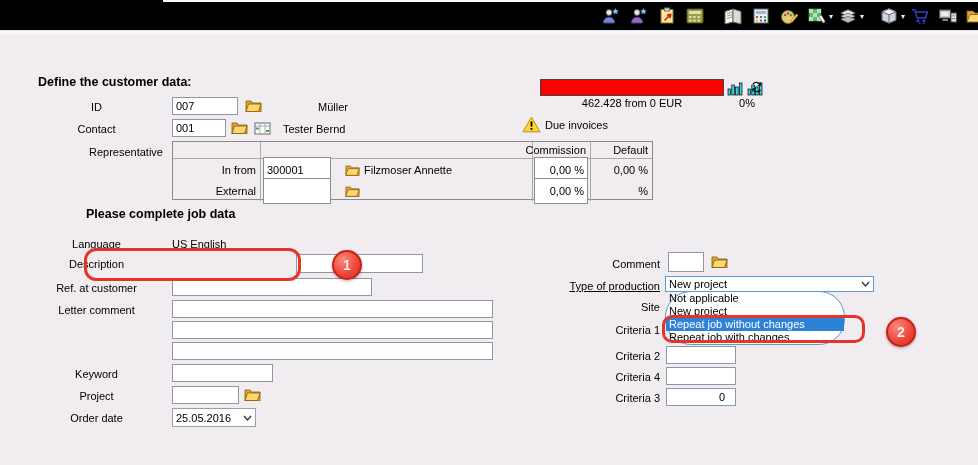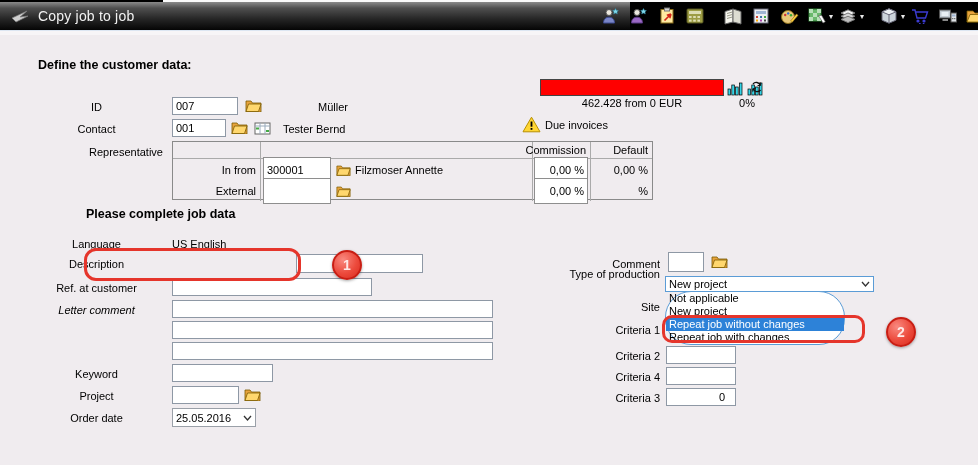--- a/index.html
+++ b/index.html
@@ -40,48 +40,40 @@
   .ddlist .it.sel{background:#2d82d8;color:#fff;}
   
   .reptab{position:absolute;left:172px;top:141px;width:481px;height:59px;
           border:1px solid #8a8a8a;box-sizing:border-box;background:#f0ecef;
           display:grid;grid-template-columns:88px 272px 58px 1fr;grid-template-rows:17px 21px 21px;}
   .reptab .c{border-right:1px solid #aaa;position:relative;display:flex;align-items:center;box-sizing:border-box;}
   .reptab .c.last{border-right:none;}
   .reptab .c.hdr{border-bottom:1px solid #aaa;}
   .reptab .c.ra{justify-content:flex-end;padding-right:4px;}
   .reptab input.tin{position:static;border:1px solid #8e8e8e;background:#fff;height:16px;
-          font:11px "Liberation Sans",sans-serif;padding:12px 3px;box-sizing:border-box;margin:0;}
+          font:11px "Liberation Sans",sans-serif;padding:12px 3px;box-sizing:border-box;margin:9px;}
   
   .creditbar{position:absolute;left:540px;top:79px;width:184px;height:17px;background:#f00;border:1px solid #444;box-sizing:border-box;}
   .credittxt{position:absolute;left:540px;top:97px;width:184px;text-align:center;}
   .pcttxt{position:absolute;left:727px;top:97px;width:40px;text-align:center;}
   
   .ann{position:absolute;border:3px solid #e5352b;border-radius:12px;background:transparent;pointer-events:none;}
   .badge{position:absolute;width:30px;height:30px;border-radius:50%;z-index:7;
          background:radial-gradient(circle at 35% 30%,#f98a80,#ec4a3c 55%,#d92a1e);
          border:2px solid #c81e14;box-sizing:border-box;
          display:flex;align-items:center;justify-content:center;
          color:#ffe8e6;font-size:14px;font-weight:bold;box-shadow:0 1px 3px rgba(0,0,0,.35);}
 </style>
 </head>
 <body>
 
 <div id="screen">
 
   <div class="topbar">
     <div class="topline"></div>
-    <div class="titleseg">
-      <span class="wicon">
-        <svg width="20" height="16" viewBox="0 0 20 16">
-            <path d="M2 10 L17 3 L10 9 L18 8 L6 14 Z" fill="#cfcfcf" stroke="#7a7a7a" stroke-width="0.7"></path>
-          </svg>
-      </span>
-      <span class="wtitle">Copy job to job</span>
-    </div>
     <div class="toolbar">
       <span class="tbi">
         <svg width="20" height="18" viewBox="0 0 20 18">
             <circle cx="8" cy="5.5" r="3" fill="#ece8de" stroke="#555"></circle>
             <path d="M2.5 16c0-4 2.5-5.8 5.5-5.8s5.5 1.8 5.5 5.8z" fill="#7a86c8" stroke="#3c4a92"></path>
             <path d="M14.5 1.5l.9 1.8 2 .3-1.4 1.4.3 2-1.8-.9-1.8.9.3-2-1.4-1.4 2-.3z" fill="#7fd8ea" stroke="#2a7f9a" stroke-width="0.5"></path>
           </svg>
       </span>
       <span class="tbi">
         <svg width="20" height="18" viewBox="0 0 20 18">
@@ -187,21 +179,21 @@
       <span class="tbi" style="margin-right:-10px">
         <svg width="20" height="16" viewBox="0 0 20 16">
             <path d="M1 3h6l2 2h10v9H1z" fill="#e8a33d" stroke="#7a5b00" stroke-width="0.8"></path>
             <path d="M4 6.5h15l-3 7.5H1z" fill="#ffd76e" stroke="#7a5b00" stroke-width="0.8"></path>
           </svg>
       </span>
     </div>
   </div>
   <div class="botstrip"></div>
 
-  <div class="hd" style="left:38px;top:58px;">Define the customer data:</div>
+  <div class="hd" style="left:38px;top:75px;">Define the customer data:</div>
 
   <div class="lbl lc" style="top:101px;">ID</div>
   <input class="fld" style="left: 172px; top: 97px; width: 66px; height: 18px;" value="007">
   <span class="icon" style="left:245px;top:99px;">
     <svg width="17" height="13" viewBox="0 0 17 13">
         <path d="M1 2h5l1.5 2H16v9H1z" fill="#e8a33d" stroke="#7a5b00" stroke-width="0.8"></path>
         <path d="M3.5 5H16l-2.5 7.5H1z" fill="#ffd76e" stroke="#7a5b00" stroke-width="0.8"></path>
       </svg>
   </span>
   <span class="stat" style="left:283px;top:101px;padding-left:35px;">Müller</span>
@@ -304,21 +296,21 @@
   <span class="stat" style="left:172px;top:238px;">US English</span>
 
   <div class="ann" style="left:84px;top:248px;width:211px;height:27px;z-index:4;"></div>
   <div class="lbl lc" style="top:258px;">Description</div>
   <input class="fld" style="left: 296px; top: 254px; width: 127px; height: 19px;" value="">
   <div class="badge" style="left:332px;top:250px;">1</div>
 
   <div class="lbl lc" style="top:282px;">Ref. at customer</div>
   <input class="fld" style="left: 172px; top: 278px; width: 200px; height: 18px;" value="">
 
-  <div class="lbl lc" style="top:304px;font-style:italic;">Letter comment</div>
+  <div class="lbl lc" style="top:304px;">Letter comment</div>
   <input class="fld" style="left: 172px; top: 300px; width: 321px; height: 18px;" value="">
   <input class="fld" style="left: 172px; top: 321px; width: 321px; height: 18px;" value="">
   <input class="fld" style="left: 172px; top: 342px; width: 321px; height: 18px;" value="">
 
   <div class="lbl lc" style="top:368px;">Keyword</div>
   <input class="fld" style="left: 172px; top: 364px; width: 101px; height: 18px;" value="">
 
   <div class="lbl lc" style="top:390px;">Project</div>
   <input class="fld" style="left: 172px; top: 386px; width: 67px; height: 18px;" value="">
   <span class="icon" style="left:244px;top:388px;">
@@ -340,21 +332,21 @@
 
   <div class="lbl rc" style="top:258px;">Comment</div>
   <input class="fld" style="left: 668px; top: 252px; width: 36px; height: 20px;" value="">
   <span class="icon" style="left:711px;top:255px;">
     <svg width="17" height="13" viewBox="0 0 17 13">
         <path d="M1 2h5l1.5 2H16v9H1z" fill="#e8a33d" stroke="#7a5b00" stroke-width="0.8"></path>
         <path d="M3.5 5H16l-2.5 7.5H1z" fill="#ffd76e" stroke="#7a5b00" stroke-width="0.8"></path>
       </svg>
   </span>
 
-  <div class="lbl rc" style="top:268px;">Type of production</div>
+  <div class="lbl rc" style="top:280px;text-decoration:underline;">Type of production</div>
   <div class="combo focus" style="left:665px;top:276px;width:209px;height:16px;">
     <span class="cv">New project</span>
     <span class="carr">
       <svg width="9" height="6" viewBox="0 0 9 6">
           <path d="M1 1l3.5 4L8 1" stroke="#333" fill="none" stroke-width="1.3"></path>
         </svg>
     </span>
   </div>
 
   <div class="lbl rc" style="top:301px;">Site</div>

